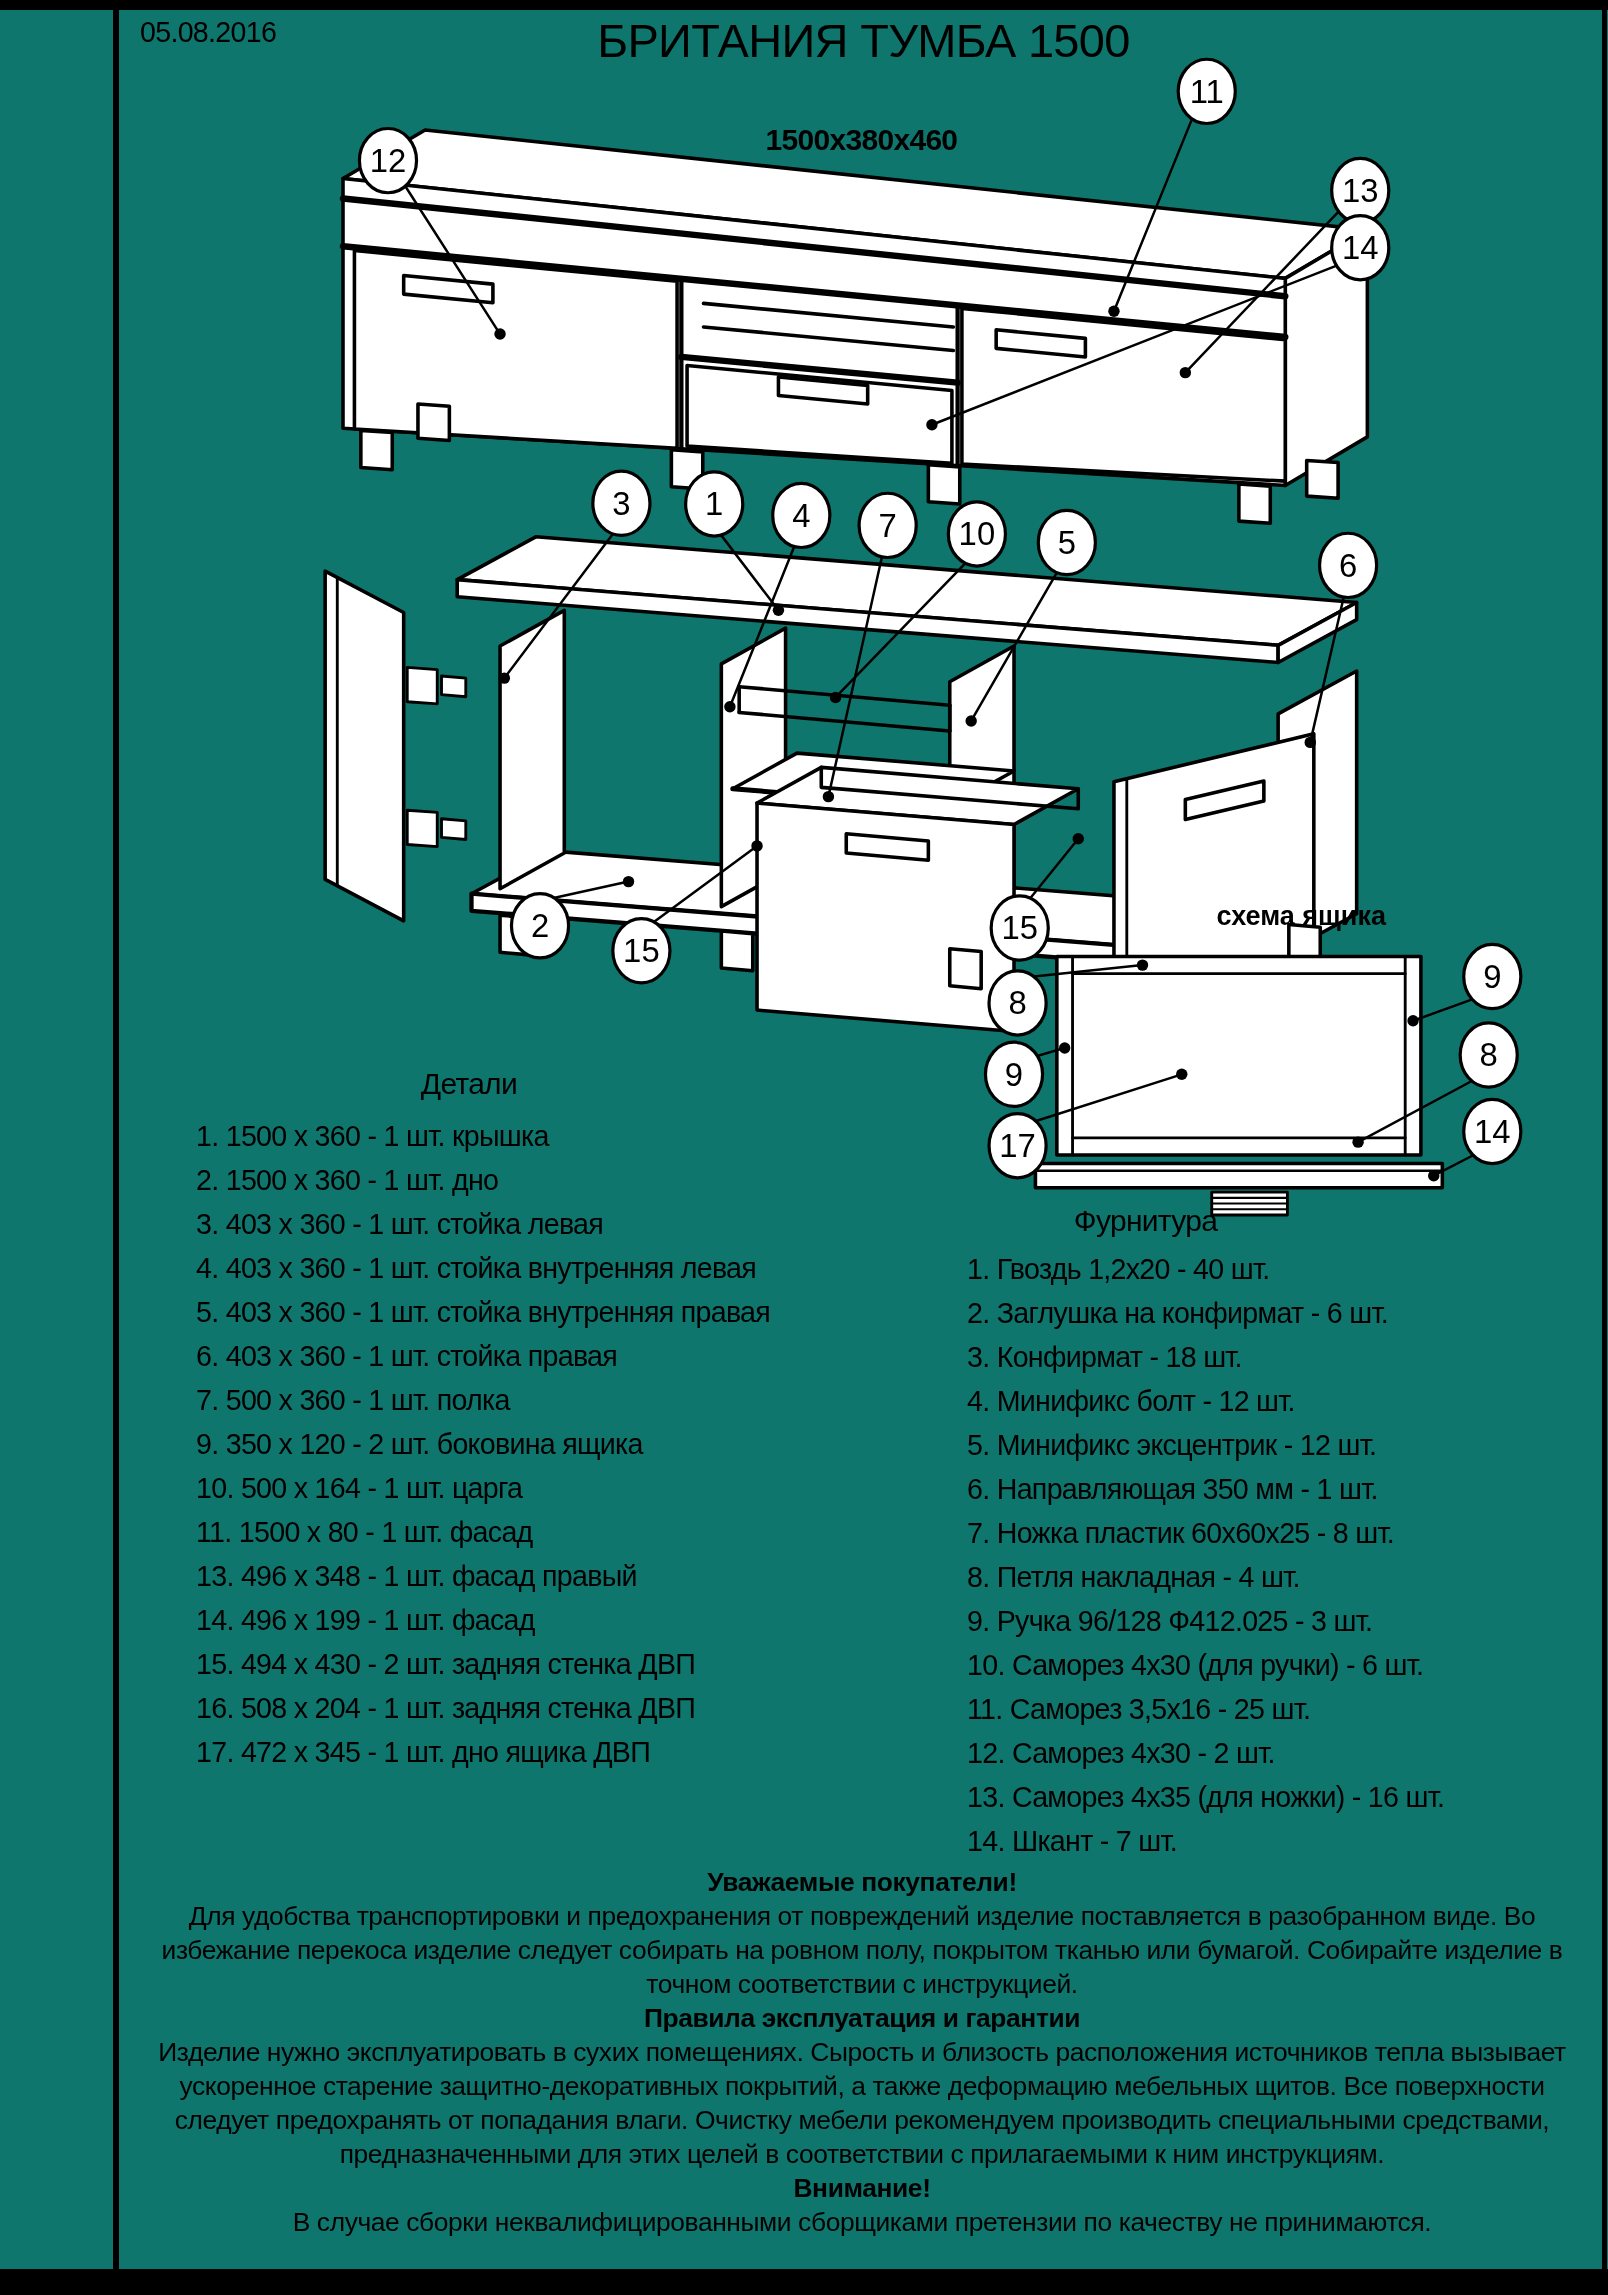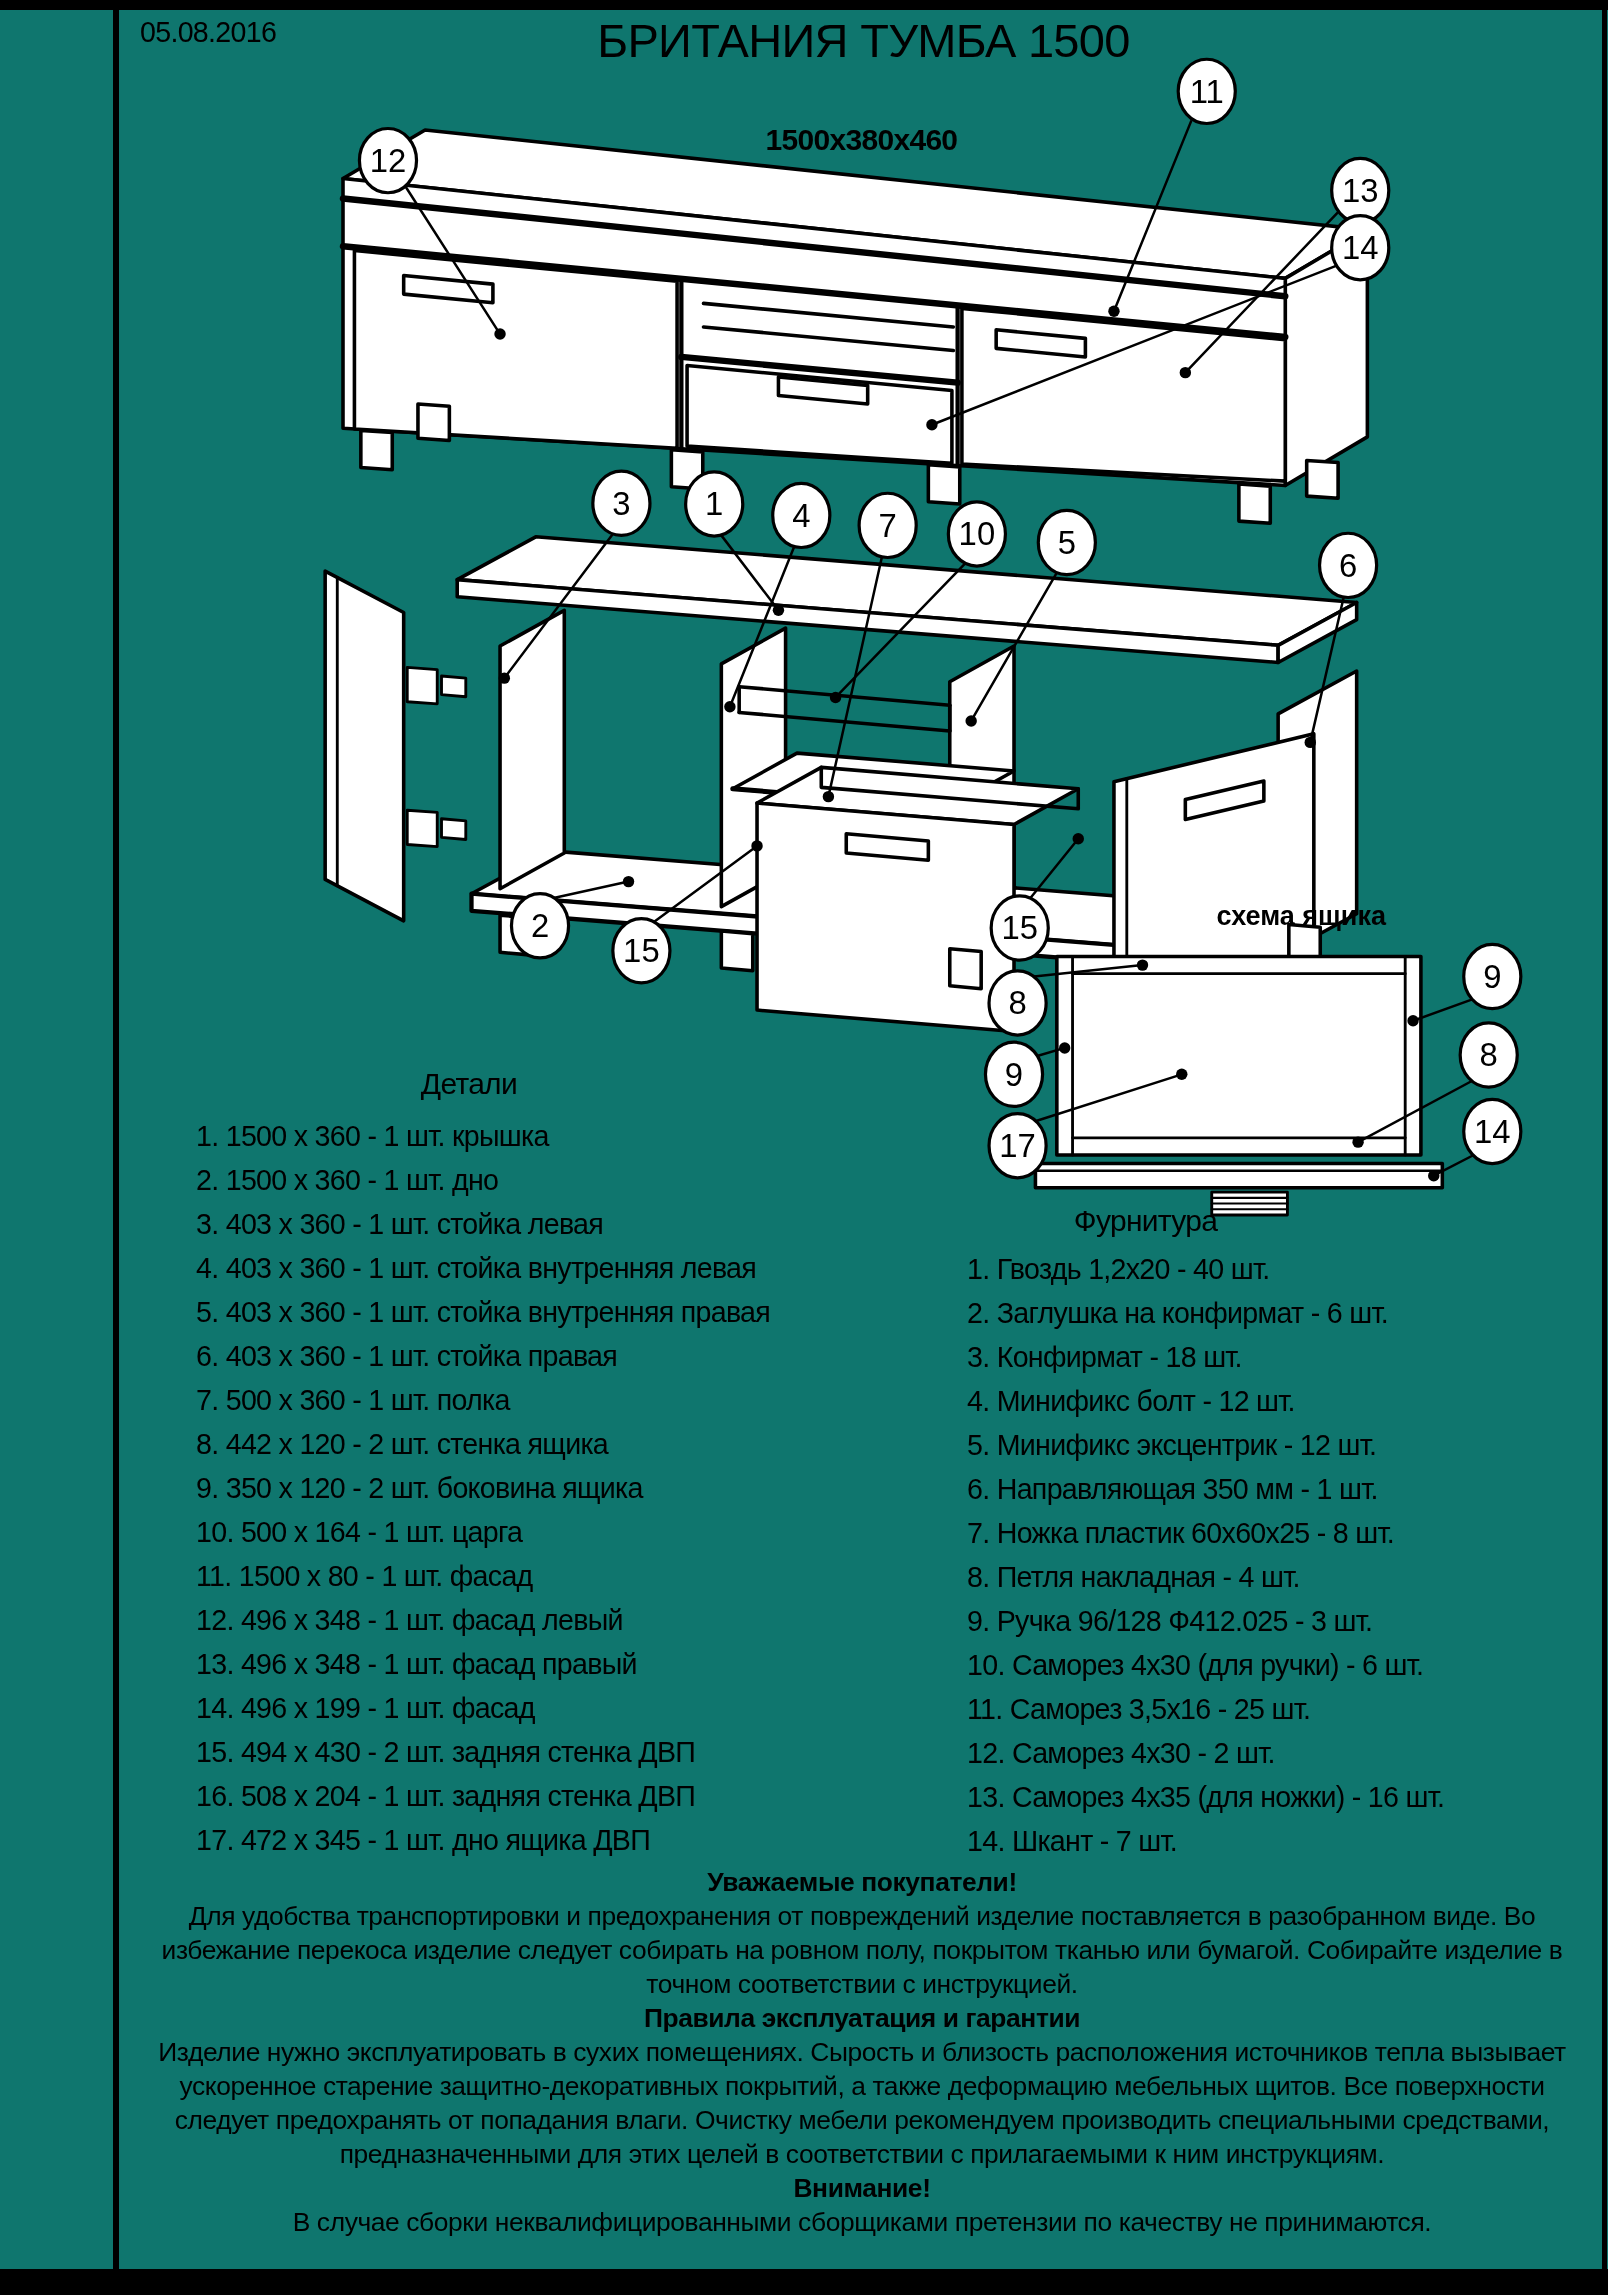--- a/index.html
+++ b/index.html
@@ -307,25 +307,23 @@
 
   <div class="abs list-title parts-title">Детали</div>
   <div class="abs list parts-list">
       <div class="row">1. 1500 х 360 - 1 шт. крышка</div>
       <div class="row">2. 1500 х 360 - 1 шт. дно</div>
       <div class="row">3. 403 х 360 - 1 шт. стойка левая</div>
       <div class="row">4. 403 х 360 - 1 шт. стойка внутренняя левая</div>
       <div class="row">5. 403 х 360 - 1 шт. стойка внутренняя правая</div>
       <div class="row">6. 403 х 360 - 1 шт. стойка правая</div>
       <div class="row">7. 500 х 360 - 1 шт. полка</div>
-      <div class="row">8. 442 х 120 - 2 шт. стенка ящика</div>
       <div class="row">9. 350 х 120 - 2 шт. боковина ящика</div>
       <div class="row">10. 500 х 164 - 1 шт. царга</div>
       <div class="row">11. 1500 х 80 - 1 шт. фасад</div>
-      <div class="row">12. 496 х 348 - 1 шт. фасад левый</div>
       <div class="row">13. 496 х 348 - 1 шт. фасад правый</div>
       <div class="row">14. 496 х 199 - 1 шт. фасад</div>
       <div class="row">15. 494 х 430 - 2 шт. задняя стенка ДВП</div>
       <div class="row">16. 508 х 204 - 1 шт. задняя стенка ДВП</div>
       <div class="row">17. 472 х 345 - 1 шт. дно ящика ДВП</div>
     </div>
 
   <div class="abs list-title hw-title">Фурнитура</div>
   <div class="abs list hw-list">
       <div class="row">1. Гвоздь 1,2х20 - 40 шт.</div>

